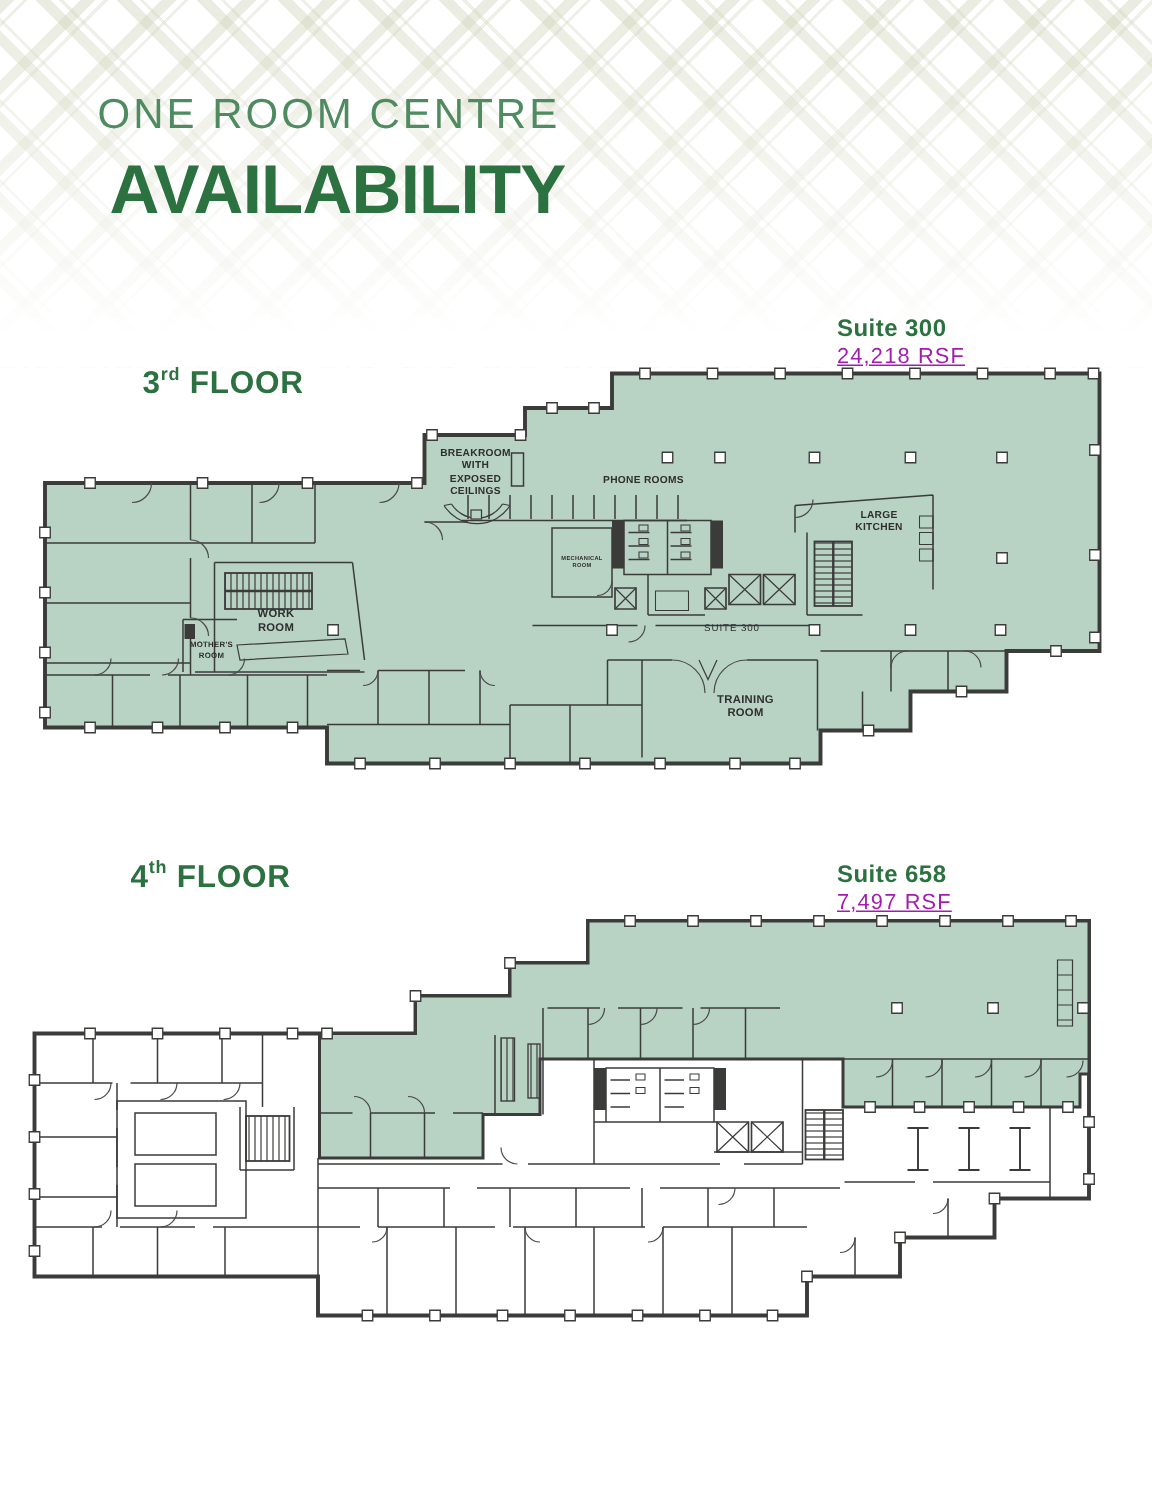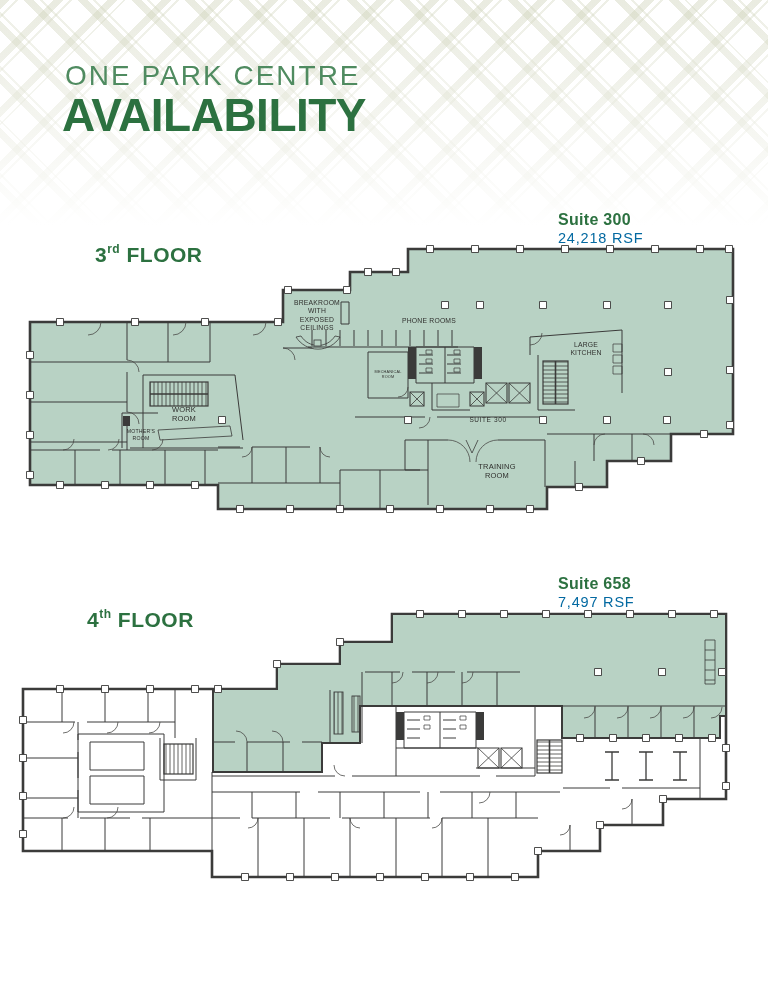--- a/index.html
+++ b/index.html
@@ -6,53 +6,53 @@
   .page{position:relative;width:768px;height:994px;background:#ffffff;overflow:hidden;
         font-family:"Liberation Sans", sans-serif;}
   .lattice{position:absolute;left:0;top:0;width:768px;height:245px;
     background:
      repeating-linear-gradient(45deg, rgba(205,209,183,.42) 0 7px, rgba(0,0,0,0) 7px 11px, rgba(205,209,183,.34) 11px 13px, rgba(0,0,0,0) 13px 38px),
      repeating-linear-gradient(135deg, rgba(205,209,183,.42) 0 7px, rgba(0,0,0,0) 7px 11px, rgba(205,209,183,.34) 11px 13px, rgba(0,0,0,0) 13px 38px);}
   .lattice::after{content:"";position:absolute;inset:0;
     background:linear-gradient(180deg, rgba(255,255,255,0) 0%, rgba(255,255,255,.40) 40%, #ffffff 92%);}
   .brand{position:absolute;left:65px;top:60px;font-size:28px;letter-spacing:2px;
          color:#4f8b60;font-weight:400;}
-  .title{position:absolute;left:62px;top:88px;margin:0;font-size:46px;font-weight:700;
+  .title{position:absolute;left:62px;top:88px;margin:11px;font-size:46px;font-weight:700;
          letter-spacing:-0.5px;color:#2c7140;}
   .floor-label{position:absolute;font-size:21px;font-weight:700;color:#2c7140;letter-spacing:.5px;margin-left:32px;}
   .floor-label sup{font-size:12px;position:relative;top:-1px;}
   .fl3{left:63px;top:243px;}
-  .fl4{left:55px;top:608px;}
+  .fl4{left:55px;top:572px;}
   .suite-callout{position:absolute;left:558px;text-align:left;}
   .sc3{top:211px;}
   .sc4{top:575px;}
   .suite-name{font-size:16px;font-weight:700;color:#2c7140;letter-spacing:.3px;}
-  .suite-rsf{font-size:14.5px;font-weight:400;color:#0369a1;letter-spacing:.8px;margin-top:1px;}
+  .suite-rsf{font-size:14.5px;font-weight:400;color:#a21caf;letter-spacing:.8px;margin-top:1px;text-decoration:underline;}
   svg.plan{position:absolute;left:0;width:768px;height:300px;}
   .plan3{top:225px;}
   .plan4{top:600px;}
   .plan-label{position:absolute;transform:translate(-50%,-50%);text-align:center;
-    white-space:pre-line;color:#2f2f2d;font-weight:400;line-height:1.25;letter-spacing:.2px;}
+    white-space:pre-line;color:#2f2f2d;font-weight:700;line-height:1.25;letter-spacing:.2px;}
   .lb-breakroom{left:317px;top:316px;font-size:6.8px;}
   .lb-phone{left:429px;top:321px;font-size:6.8px;}
   .lb-kitchen{left:586px;top:349px;font-size:6.8px;}
   .lb-work{left:184px;top:414px;font-size:7.5px;}
   .lb-mothers{left:141px;top:434px;font-size:5.2px;}
   .lb-mech{left:388px;top:375px;font-size:3.8px;}
   .lb-suitetag{left:488px;top:420px;font-size:6.5px;font-weight:400;letter-spacing:.6px;}
   .lb-training{left:497px;top:471px;font-size:7.5px;}
 </style>
 </head>
 <body>
 
 <div class="page">
 
   <div class="lattice"></div>
 
-  <div class="brand">ONE PARK CENTRE</div>
+  <div class="brand">ONE ROOM CENTRE</div>
   <h1 class="title">AVAILABILITY</h1>
 
   <div class="floor-label fl3"><span>3</span><sup>rd</sup>&nbsp;<span>FLOOR</span></div>
 
   <div class="suite-callout sc3">
     <div class="suite-name">Suite 300</div>
     <div class="suite-rsf">24,218 RSF</div>
   </div>
 
   <svg class="plan plan3" viewBox="0 225 768 300">

